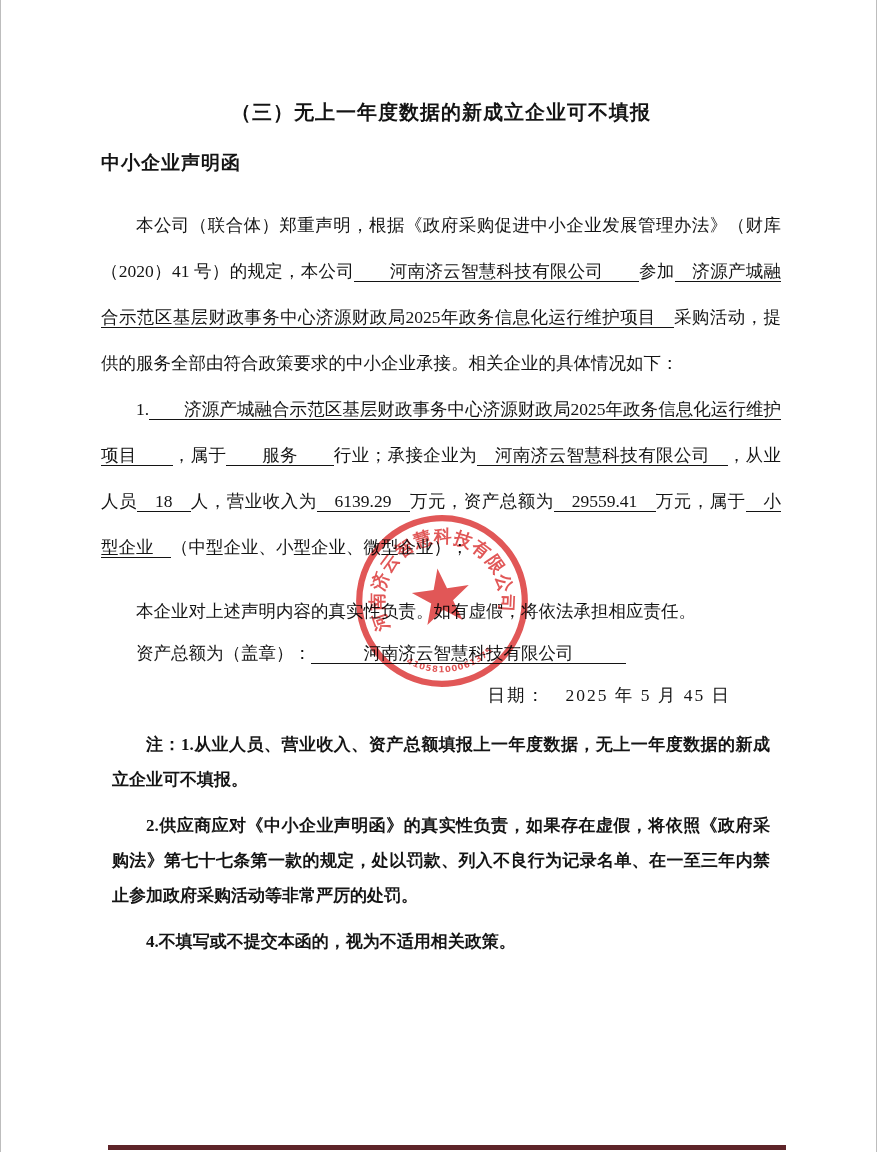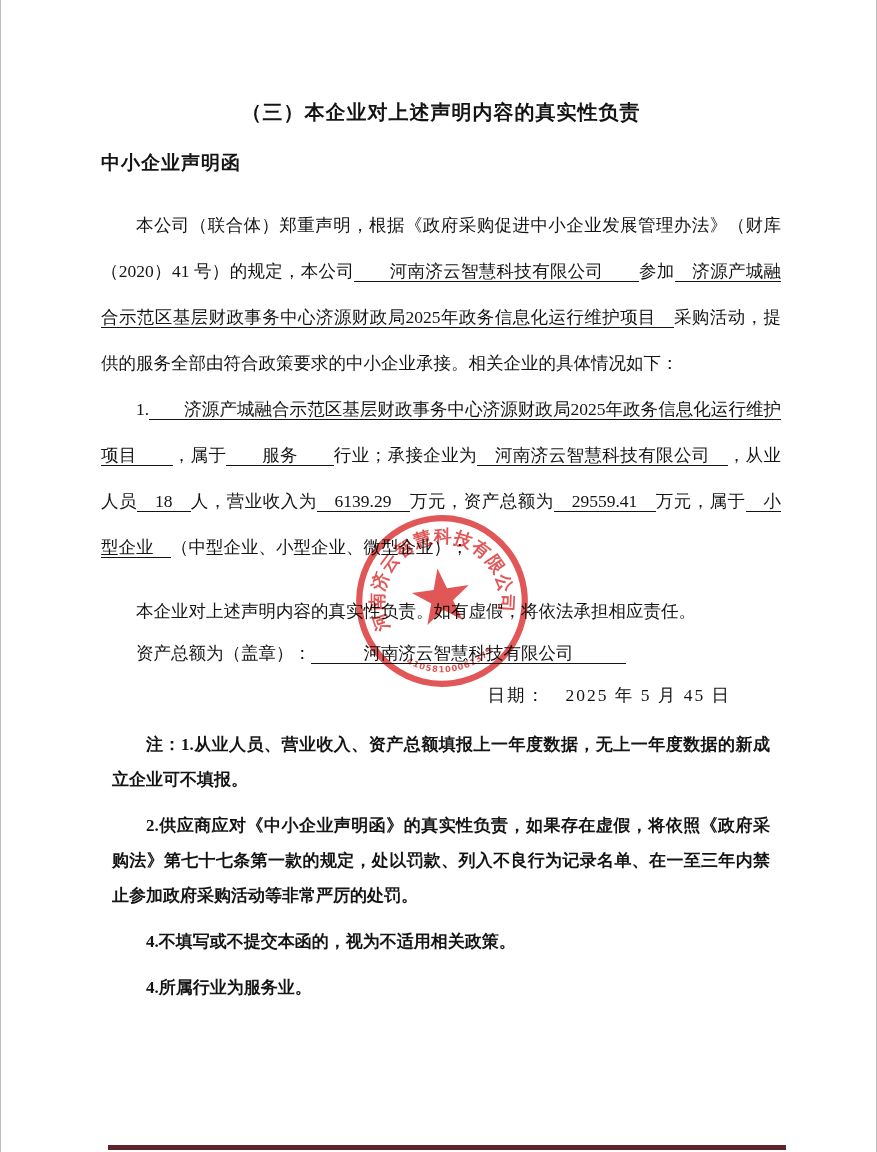--- a/index.html
+++ b/index.html
@@ -78,38 +78,37 @@
     width: 678px; height: 5px;
     background: #5e2429;
   }
 </style>
 </head>
 <body>
 
 <div class="page">
   <div class="content">
 
-    <h1 class="doc-title">（三）本企业对上述声明内容的真实性负责</h1>
+    <h1 class="doc-title">（三）无上一年度数据的新成立企业可不填报</h1>
     <h2 class="doc-subtitle">中小企业声明函</h2>
 
     <p class="body first"><span>本公司（联合体）郑重声明，根据《政府采购促进中小企业发展管理办法》（财库（2020）41 号）的规定，本公司</span><span class="u">　　河南济云智慧科技有限公司　　</span><span>参加</span><span class="u">　济源产城融合示范区基层财政事务中心济源财政局2025年政务信息化运行维护项目　</span><span>采购活动，提供的服务全部由符合政策要求的中小企业承接。相关企业的具体情况如下：</span></p>
 
     <p class="body"><span>1.</span><span class="u">　　济源产城融合示范区基层财政事务中心济源财政局2025年政务信息化运行维护项目　　</span><span>，属于</span><span class="u">　　服务　　</span><span>行业；承接企业为</span><span class="u">　河南济云智慧科技有限公司　</span><span>，从业人员</span><span class="u">　18　</span><span>人，营业收入为</span><span class="u">　6139.29　</span><span>万元，资产总额为</span><span class="u">　29559.41　</span><span>万元，属于</span><span class="u">　小型企业　</span><span>（中型企业、小型企业、微型企业）；</span></p>
 
     <p class="mid resp">本企业对上述声明内容的真实性负责。如有虚假，将依法承担相应责任。</p>
 
     <p class="mid"><span>资产总额为（盖章）：</span><span class="u">　　　河南济云智慧科技有限公司　　　</span></p>
 
     <p class="mid dateline">日期：　2025 年 5 月 45 日</p>
 
     <div class="notes">
       <p>注：1.从业人员、营业收入、资产总额填报上一年度数据，无上一年度数据的新成立企业可不填报。</p>
       <p>2.供应商应对《中小企业声明函》的真实性负责，如果存在虚假，将依照《政府采购法》第七十七条第一款的规定，处以罚款、列入不良行为记录名单、在一至三年内禁止参加政府采购活动等非常严厉的处罚。</p>
       <p>4.不填写或不提交本函的，视为不适用相关政策。</p>
-      <p>4.所属行业为服务业。</p>
     </div>
   </div>
 
   <div class="seal">
     <svg viewBox="0 0 200 200" xmlns="http://www.w3.org/2000/svg">
       <defs>
         <path id="arcTop" d="M 38 122.6 A 66 66 0 1 1 162 122.6" fill="none"></path>
         <path id="arcBottom" d="M 34.5 145.9 A 80 80 0 0 0 165.5 145.9" fill="none"></path>
       </defs>
       <circle cx="100" cy="100" r="93" fill="none" stroke-width="7" stroke="#dd4040"></circle>

